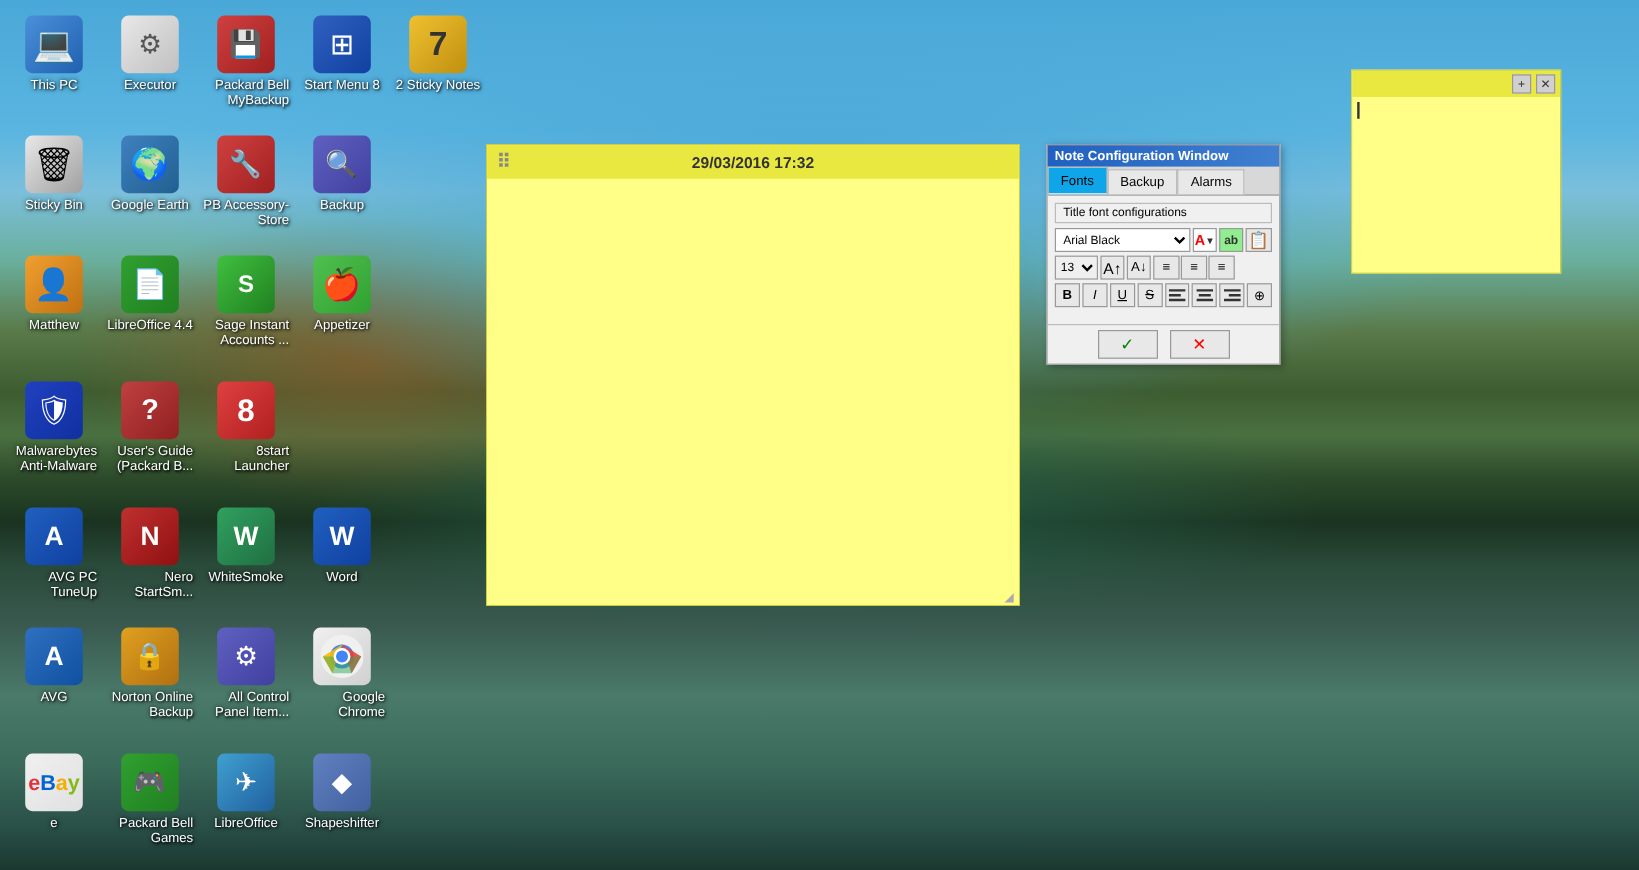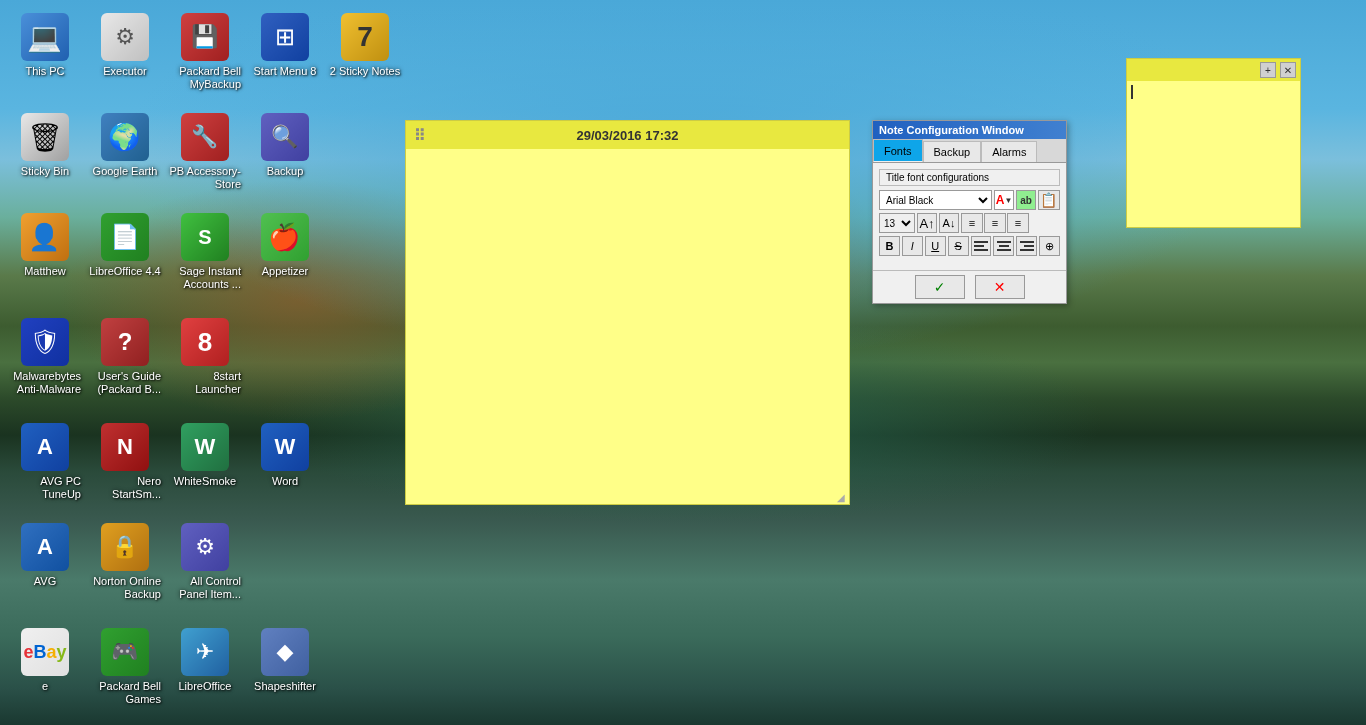--- a/index.html
+++ b/index.html
@@ -492,20 +492,34 @@
     <span class="icon-label">AVG</span>
   </div>
   <div class="desktop-icon" style="position:absolute; top:515px; left:85px;">
     <div class="icon-img ic-norton" style="font-size:22px; color:white;">🔒</div>
     <span class="icon-label">Norton Online Backup</span>
   </div>
   <div class="desktop-icon" style="position:absolute; top:515px; left:165px;">
     <div class="icon-img ic-allcontrol" style="font-size:22px; color:white;">⚙</div>
     <span class="icon-label">All Control Panel Item...</span>
   </div>
+  <div class="desktop-icon" style="position:absolute; top:515px; left:245px;">
+    <div class="icon-img ic-chrome">
+      <svg width="36" height="36" viewBox="0 0 36 36">
+        <circle cx="18" cy="18" r="18" fill="#f0f0f0"></circle>
+        <circle cx="18" cy="18" r="10" fill="#4285f4"></circle>
+        <path d="M18 8 L34 18 L26 32 Z" fill="#ea4335" opacity="0.9"></path>
+        <path d="M18 8 L2 18 L10 32 Z" fill="#fbbc05" opacity="0.9"></path>
+        <path d="M10 32 L26 32 L34 18 L2 18 Z" fill="#34a853" opacity="0.5"></path>
+        <circle cx="18" cy="18" r="7" fill="white"></circle>
+        <circle cx="18" cy="18" r="5" fill="#4285f4"></circle>
+      </svg>
+    </div>
+    <span class="icon-label">Google Chrome</span>
+  </div>
 
   <div class="desktop-icon" style="position:absolute; top:620px; left:5px;">
     <div class="icon-img ic-ebay" style="font-size:18px; font-weight:bold;">
       <span style="color:#e53238;">e</span>
         <span style="color:#0064d2;">B</span>
         <span style="color:#f5af02;">a</span>
         <span style="color:#86b817;">y</span>
     </div>
     <span class="icon-label">e</span>
   </div>

